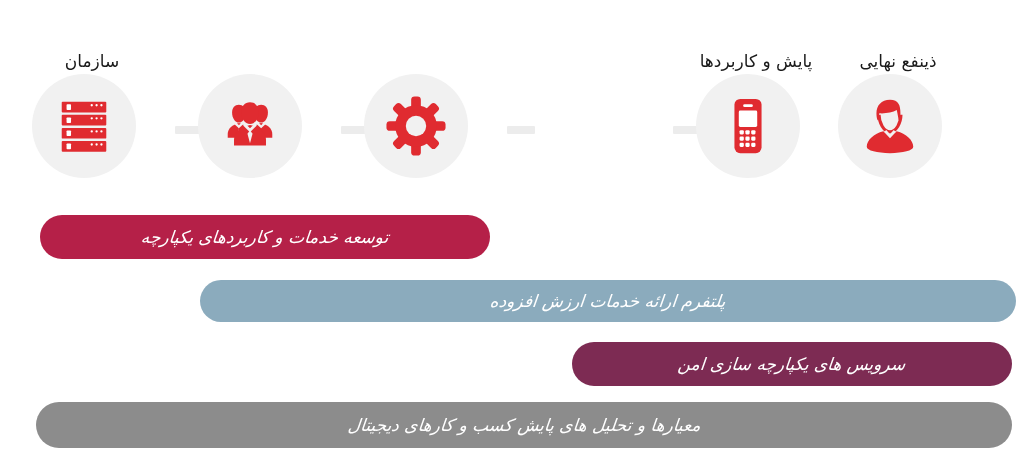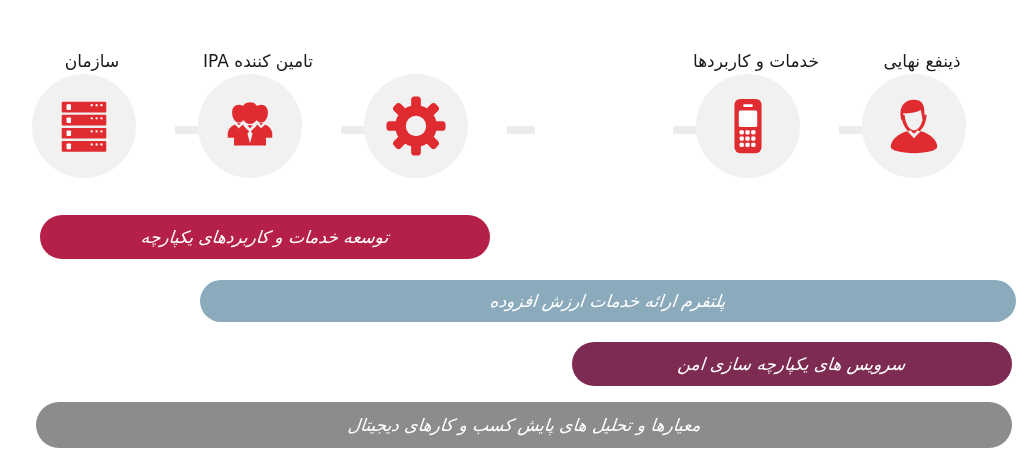--- a/index.html
+++ b/index.html
@@ -134,21 +134,20 @@
             <rect x="14" y="50.1" width="4.6" height="5.8" rx="0.8" fill="#fff"></rect>
             <circle cx="40" cy="51.1" r="1.2" fill="#fff"></circle>
             <circle cx="45" cy="51.1" r="1.2" fill="#fff"></circle>
             <circle cx="50" cy="51.1" r="1.2" fill="#fff"></circle>
           </svg>
         </span>
       </div>
     </div>
     <div class="connector" style="left: 175px;"></div>
     <div class="flow-node" style="left: 188px;">
-      <div class="node-label">تامین کننده API</div>
       <div class="node-circle">
         <span>
           <svg width="62" height="62" viewBox="0 0 64 64">
             <path d="M13.5 18c0-5 2.8-8 7-8s7 3 7 8c0 5.6-3 10.5-7 10.5S13.5 23.6 13.5 18z" fill="#e02b30"></path>
             <path d="M20.5 29c-6.5 1.6-11.5 6-11.5 11.2V44h11.5V29z" fill="#e02b30"></path>
             <path d="M20.5 29c6.5 1.6 11.5 6 11.5 11.2V44H20.5V29z" fill="#e02b30"></path>
             <path d="M16 28.6l4.5 4.2 4.5-4.2" fill="none" stroke="#f1f1f1" stroke-width="2.4"></path>
             <path d="M36.5 18c0-5 2.8-8 7-8s7 3 7 8c0 5.6-3 10.5-7 10.5S36.5 23.6 36.5 18z" fill="#e02b30"></path>
             <path d="M43.5 29c-6.5 1.6-11.5 6-11.5 11.2V44h23v-3.8C55 35 50 30.6 43.5 29z" fill="#e02b30"></path>
             <path d="M39 28.6l4.5 4.2 4.5-4.2" fill="none" stroke="#f1f1f1" stroke-width="2.4"></path>
@@ -177,42 +176,42 @@
             </g>
             <circle cx="32" cy="32" r="21.5" fill="#e02b30"></circle>
             <circle cx="32" cy="32" r="10.5" fill="#f1f1f1"></circle>
           </svg>
         </span>
       </div>
     </div>
     <div class="connector" style="left: 507px;"></div>
     <div class="connector" style="left: 673px;"></div>
     <div class="flow-node" style="left: 686px;">
-      <div class="node-label">خدمات و کاربردها</div>
+      <div class="node-label">پایش و کاربردها</div>
       <div class="node-circle">
         <span>
           <svg width="62" height="62" viewBox="0 0 64 64">
             <rect x="18" y="4" width="28" height="56" rx="6" ry="6" fill="#e02b30"></rect>
             <rect x="27" y="9.5" width="10" height="3" rx="1.5" fill="#fff"></rect>
             <rect x="22.5" y="16" width="19" height="17" rx="1.5" fill="#fff"></rect>
             <rect x="23.3" y="36.3" width="4.4" height="4.4" rx="1.2" fill="#fff"></rect>
             <rect x="29.3" y="36.3" width="4.4" height="4.4" rx="1.2" fill="#fff"></rect>
             <rect x="35.3" y="36.3" width="4.4" height="4.4" rx="1.2" fill="#fff"></rect>
             <rect x="23.3" y="42.8" width="4.4" height="4.4" rx="1.2" fill="#fff"></rect>
             <rect x="29.3" y="42.8" width="4.4" height="4.4" rx="1.2" fill="#fff"></rect>
             <rect x="35.3" y="42.8" width="4.4" height="4.4" rx="1.2" fill="#fff"></rect>
             <rect x="23.3" y="49.3" width="4.4" height="4.4" rx="1.2" fill="#fff"></rect>
             <rect x="29.3" y="49.3" width="4.4" height="4.4" rx="1.2" fill="#fff"></rect>
             <rect x="35.3" y="49.3" width="4.4" height="4.4" rx="1.2" fill="#fff"></rect>
           </svg>
         </span>
       </div>
     </div>
     <div class="connector" style="left: 839px;"></div>
-    <div class="flow-node" style="left: 852px; text-decoration: underline;">
+    <div class="flow-node" style="left: 828px; text-decoration: underline;">
       <div class="node-label">ذینفع نهایی</div>
       <div class="node-circle">
         <span>
           <svg width="62" height="62" viewBox="0 0 64 64">
             <path d="M32 5c-9 0-14 6-14 14 0 3 .6 6 1.4 7.4l1.6-7.5c6 .4 13.5-.6 18-3.3.6 3.4 1.4 7.1 2 10.8 1-1.7 1.8-4.5 1.8-7.4C42.8 11 41 5 32 5z" fill="#e02b30"></path>
             <path d="M32 14c-6.4 0-11.3 1.8-11.3 7.2 0 7.5 4.6 16.8 11.3 16.8s11.3-9.3 11.3-16.8C43.3 15.8 38.4 14 32 14z" fill="#e02b30" fill-opacity="0.0"></path>
             <path d="M20.7 20.5c0 8 4.8 17.5 11.3 17.5s11.3-9.5 11.3-17.5" fill="none" stroke="#e02b30" stroke-width="3.2"></path>
             <path d="M32 40c-3 0-5.4-1.2-6.9-2.6C15.4 40 8 46.5 8 53.5c0 4 10.7 6.5 24 6.5s24-2.5 24-6.5c0-7-7.4-13.5-17.1-16.1C37.4 38.8 35 40 32 40z" fill="#e02b30"></path>
             <path d="M27 37.2l5 5.3 5-5.3" fill="none" stroke="#f1f1f1" stroke-width="3"></path>
           </svg>

